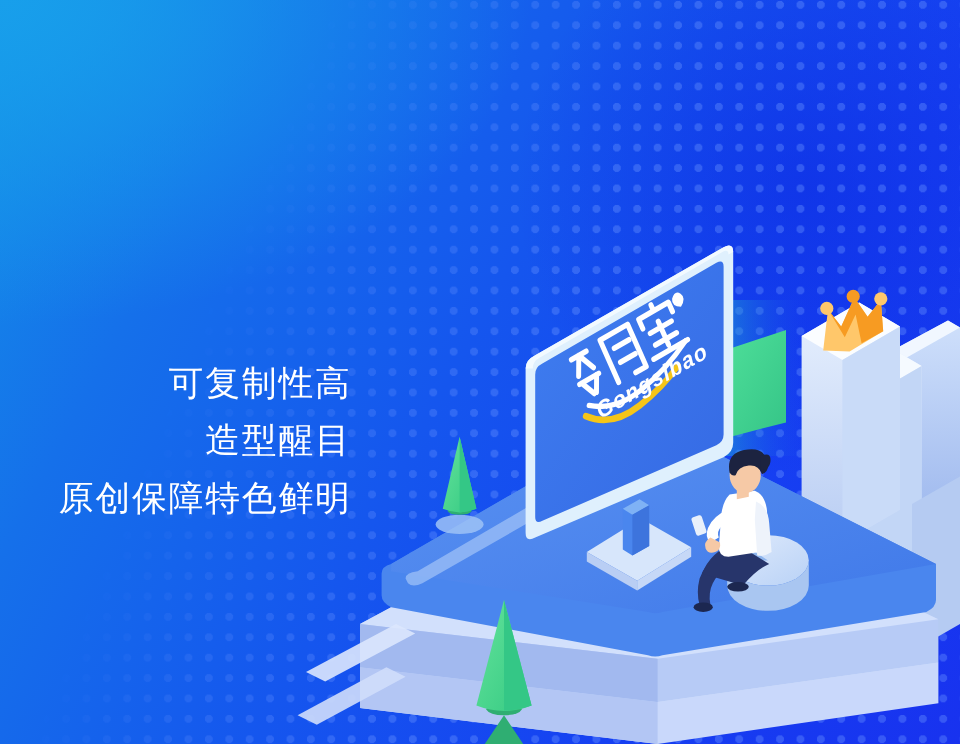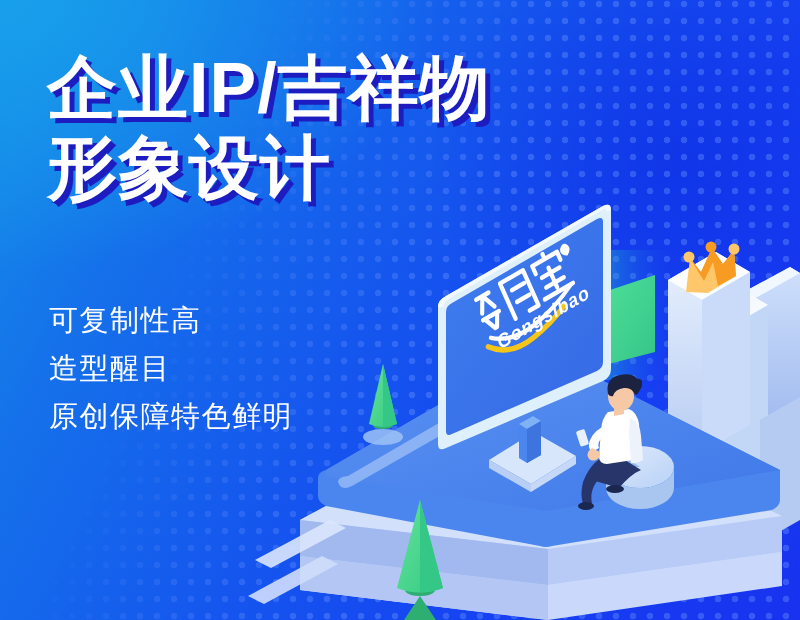--- a/index.html
+++ b/index.html
@@ -27,21 +27,21 @@
     position:absolute;right:-40px;top:-40px;width:560px;height:560px;
     background:radial-gradient(60% 60% at 70% 35%, rgba(12,40,225,.55) 0%, rgba(12,40,225,0) 72%);
   }
   
   .headline{position:absolute;left:47px;top:48px;width:560px;}
   .hl-line{
     font-size:70px;line-height:80px;font-weight:700;color:#ffffff;
     letter-spacing:1px;white-space:nowrap;
     text-shadow:5px 5px 0 #1c1cc0;
   }
-  .sublist{position:absolute;left:49px;top:296px;}
+  .sublist{position:absolute;left:49px;top:296px;text-align:right;}
   .sub-line{
     font-size:29px;line-height:48px;color:#ffffff;font-weight:400;
     letter-spacing:1.5px;white-space:nowrap;
   }
   
   .stage{position:absolute;left:0;top:0;width:800px;height:620px;}
   .stage svg{position:absolute;left:0;top:0;}
 </style>
 </head>
 <body>
@@ -221,24 +221,20 @@
       </g>
 
       <g>
         <path d="M255,560 L330,520 L346,528 L271,568 Z" fill="#dce7fd" opacity=".9"></path>
         <path d="M248,596 L322,556 L338,564 L264,604 Z" fill="#cfddfb" opacity=".9"></path>
       </g>
 
     </svg>
   </div>
 
-  <div class="headline">
-    <div class="hl-line">企业IP/吉祥物</div>
-    <div class="hl-line">形象设计</div>
-  </div>
 
   <div class="sublist">
     <div class="sub-line">可复制性高</div>
     <div class="sub-line">造型醒目</div>
     <div class="sub-line">原创保障特色鲜明</div>
   </div>
 
 </div>
 
 </body></html>

